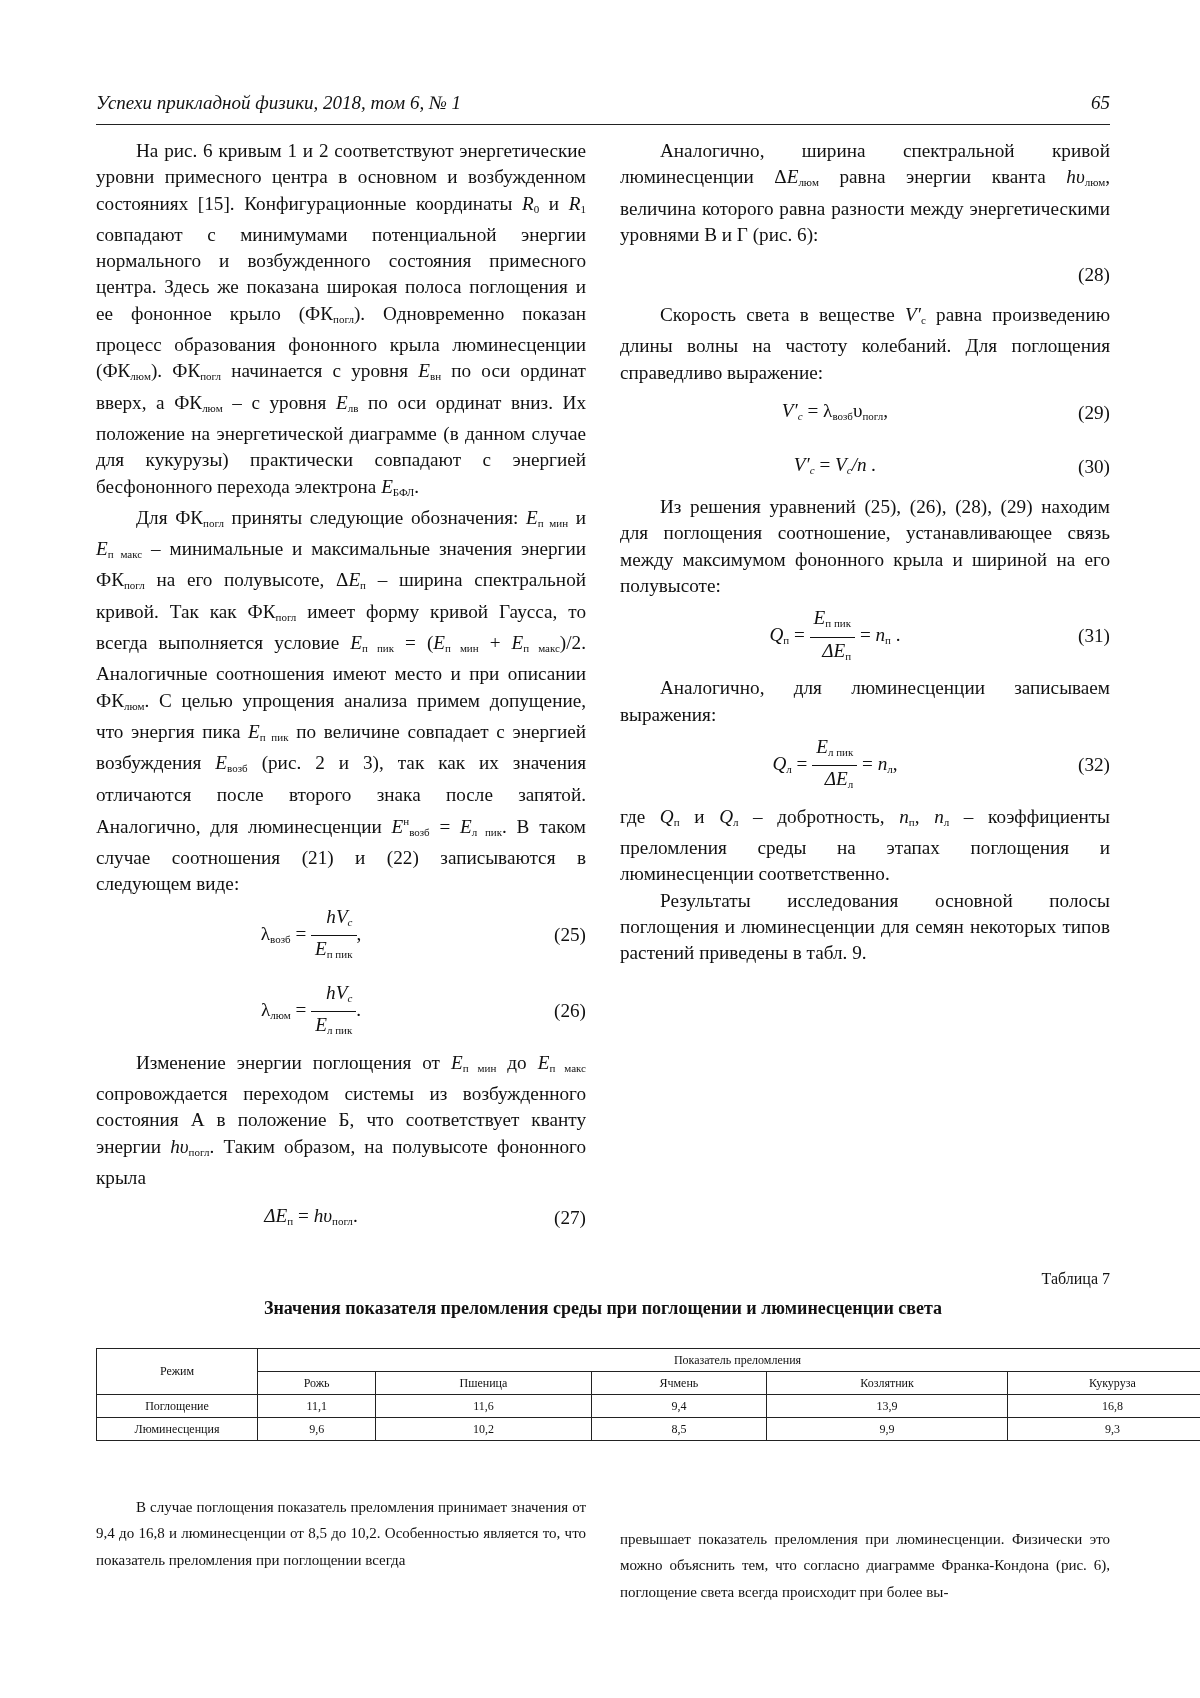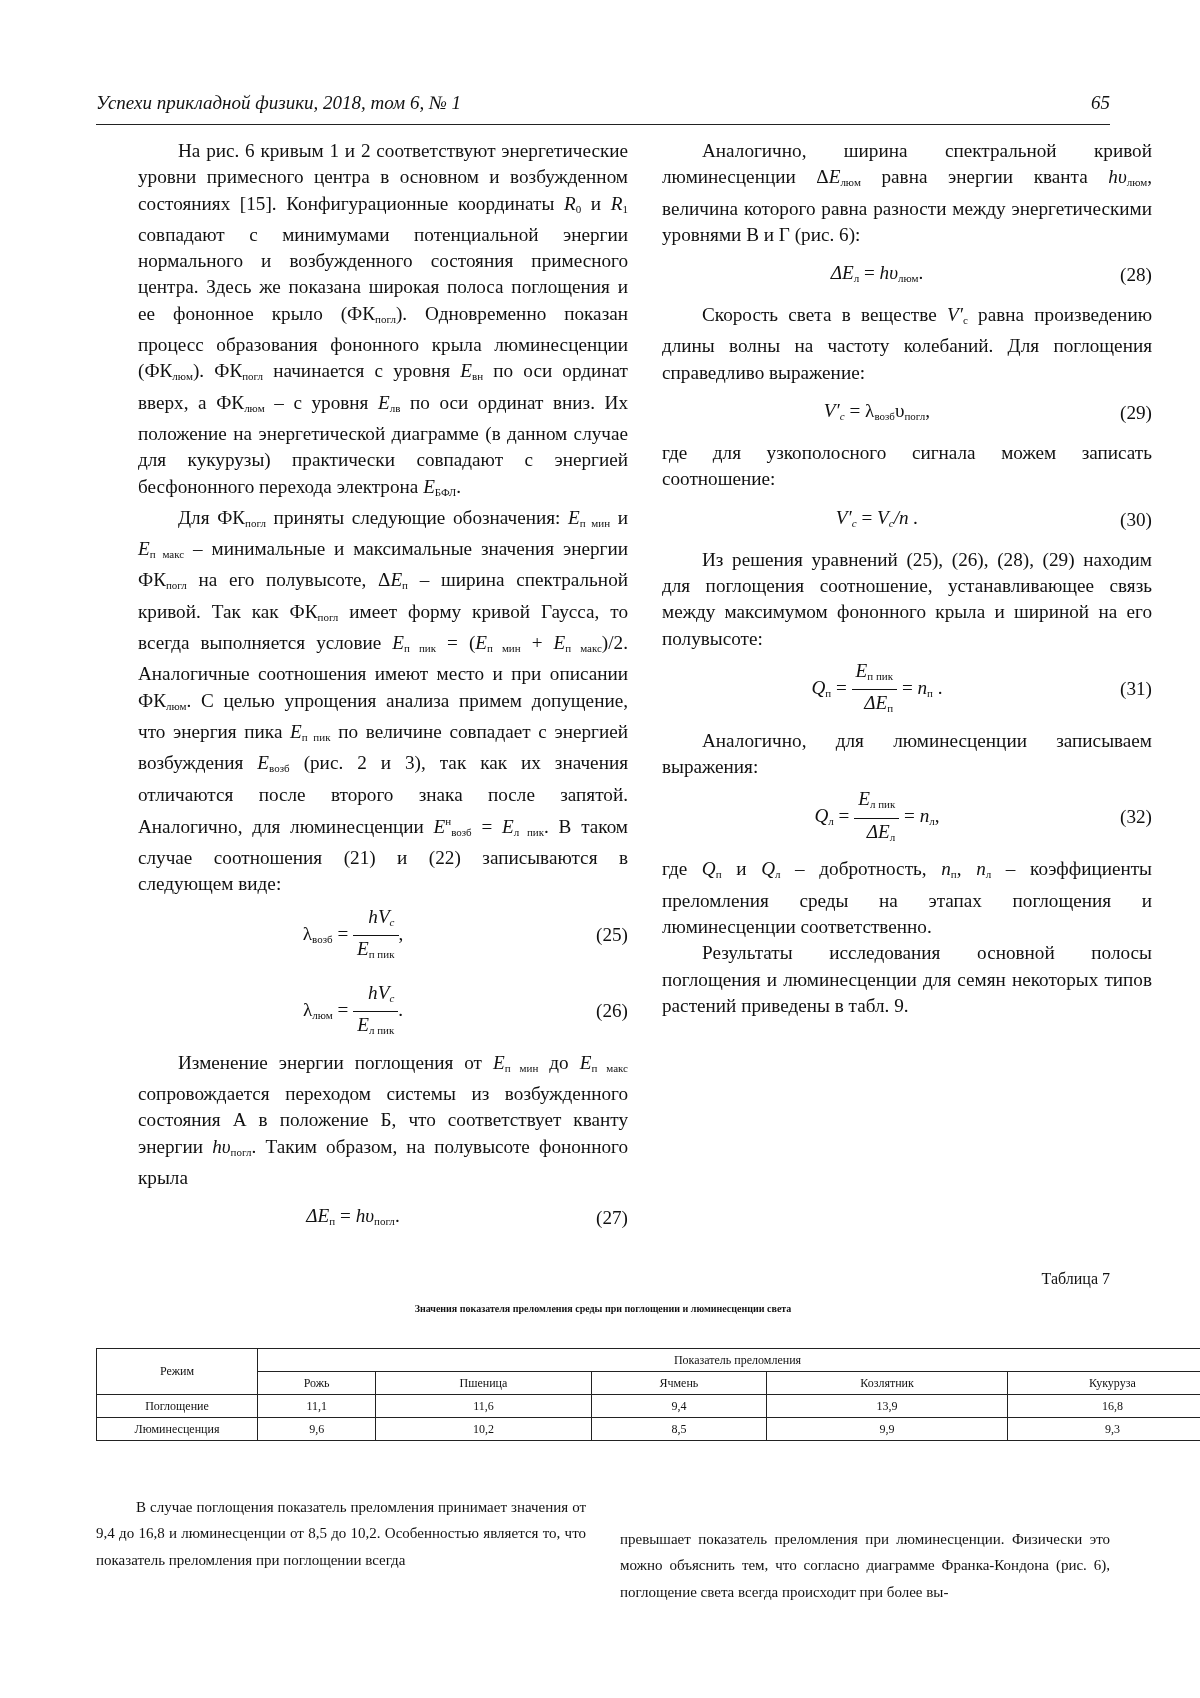--- a/index.html
+++ b/index.html
@@ -3,40 +3,40 @@
 <meta charset="utf-8">
 <style>
   html, body { margin: 0; padding: 0; background: #ffffff; }
   body { width: 1200px; height: 1698px; position: relative; overflow: hidden;
          font-family: "Liberation Serif", serif; color: #111; }
   .header { position: absolute; left: 96px; top: 92px; width: 1014px; height: 32px;
             border-bottom: 1.5px solid #222; font-style: italic; font-size: 19px; }
   .header .journal { position: absolute; left: 0; top: 0; }
   .header .pagenum { position: absolute; right: 0; top: 0; }
   .col { position: absolute; top: 138px; width: 490px; font-size: 19.2px; line-height: 26.3px;
-         text-align: justify; margin-left: 42px; }
+         text-align: justify; }
   .col.left { left: 96px; }
   .col.right { left: 620px; }
   p { margin: 0; text-indent: 40px; }
   p.noindent { text-indent: 0; }
   .sub { font-size: 11px; vertical-align: -3px; }
   .sup { font-size: 11px; vertical-align: 8px; }
   i { font-style: italic; }
   .eq { position: relative; height: 54px; }
   .eq.tall { height: 76px; }
   .eq .body { position: absolute; left: 0; right: 60px; text-align: center; top: 12px; }
   .eq.tall .body { top: 6px; }
   .eq .num { position: absolute; right: 0; top: 14px; }
   .eq.tall .num { top: 24px; }
   .frac { display: inline-block; vertical-align: middle; text-align: right; }
   .frac .n { display: block; border-bottom: 1px solid #111; padding: 0 4px; }
   .frac .d { display: block; padding: 0 4px; }
   .tbl-caption-num { position: absolute; right: 90px; top: 1270px; font-size: 16px; }
   .tbl-title { position: absolute; left: 96px; width: 1014px; top: 1298px; text-align: center;
-               font-weight: bold; font-size: 10px; line-height: 21px; }
+               font-weight: bold; font-size: 18px; line-height: 21px; }
   table.data { position: absolute; left: 96px; top: 1348px; width: 1122px; border-collapse: collapse;
                font-size: 12px; }
   table.data td, table.data th { border: 1.3px solid #222; text-align: center; font-weight: normal;
                height: 22px; padding: 0; }
   .bottom { position: absolute; top: 1494px; width: 490px; font-size: 15px; line-height: 26.3px;
             text-align: justify; }
   .bottom.left { left: 96px; } .bottom.right { left: 620px; margin-top: 32px; }
 </style>
 </head>
 <body>
@@ -66,29 +66,27 @@
 
   <div class="eq">
     <div class="body"><i>ΔE</i><span class="sub">п</span> = <i>hυ</i><span class="sub">погл</span><span>.</span></div>
     <span class="num">(27)</span>
   </div>
 </div>
 
 <div class="col right">
   <p><span>Аналогично, ширина спектральной кривой люминесценции Δ</span><i>E</i><span class="sub">люм</span><span> равна энергии кванта </span><i>hυ</i><span class="sub">люм</span><span>, величина которого равна разности между энергетическими уровнями В и Г (рис. 6):</span></p>
   <div class="eq">
-    <div class="body"><i>ΔE</i><span class="sub">л</span> = <i>hυ</i><span class="sub">люм</span><span>.</span></div>
     <span class="num">(28)</span>
   </div>
   <p><span>Скорость света в веществе </span><i>V′</i><span class="sub">c</span><span> равна произведению длины волны на частоту колебаний. Для поглощения справедливо выражение:</span></p>
   <div class="eq">
     <div class="body"><i>V′</i><i class="sub">c</i> = <span>λ</span><span class="sub">возб</span><span>υ</span><span class="sub">погл</span><span>,</span></div>
     <span class="num">(29)</span>
   </div>
-  <p class="noindent">где для узкополосного сигнала можем записать соотношение:</p>
   <div class="eq">
     <div class="body"><i>V′</i><i class="sub">c</i> = <i>V</i><i class="sub">c</i><i>/n .</i></div>
     <span class="num">(30)</span>
   </div>
   <p>Из решения уравнений (25), (26), (28), (29) находим для поглощения соотношение, устанавливающее связь между максимумом фононного крыла и шириной на его полувысоте:</p>
   <div class="eq tall">
     <div class="body"><i>Q</i><span class="sub">п</span> =
       <span class="frac"><span class="n"><i>E</i><span class="sub">п пик</span></span><span class="d"><i>ΔE</i><span class="sub">п</span></span></span> = <i>n</i><span class="sub">п</span><span> .</span></div>
     <span class="num">(31)</span>
   </div>

